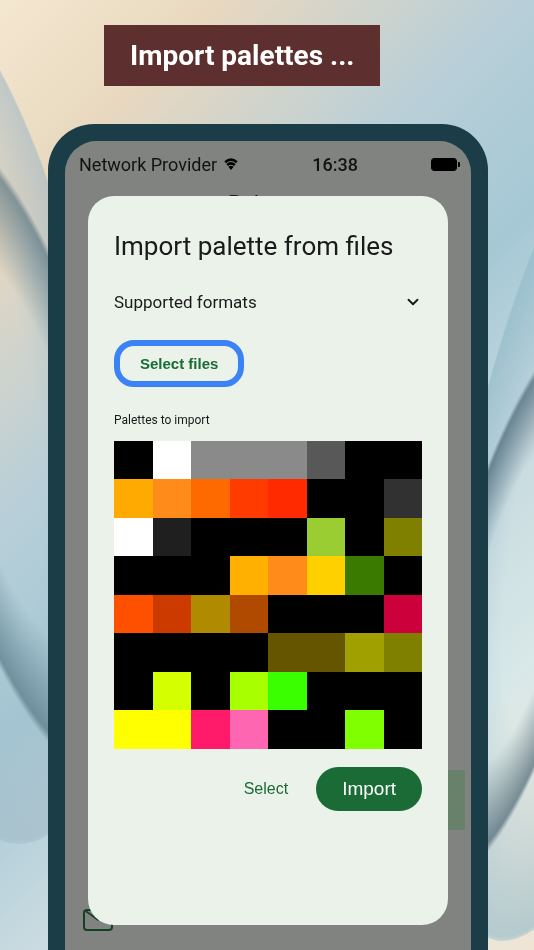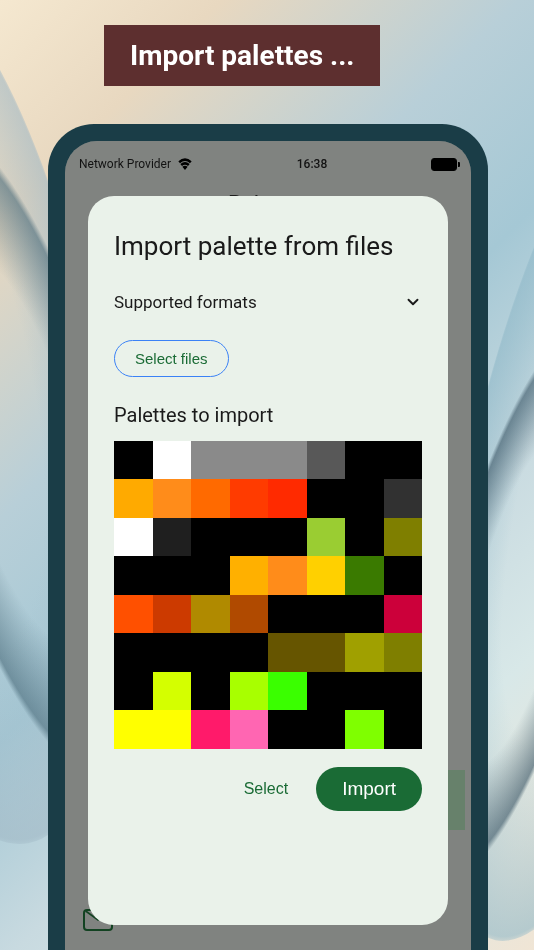--- a/index.html
+++ b/index.html
@@ -68,21 +68,21 @@
   background: #b2b6b2;
   border-radius: 32px 32px 0 0;
   position: relative;
   overflow: hidden;
 }
 .status-bar {
   height: 36px;
   display: flex;
   align-items: center;
   padding: 10px 14px 0;
-  font-size: 12px;
+  font-size: 18px;
   color: #1a1a1a;
   gap: 44px;
 }
 .status-left { display: flex; align-items: center; gap: 6px; }
 .status-center { flex: 1; text-align: center; font-weight: 500; }
 .status-right { display: flex; justify-content: flex-end; }
 .wifi-icon { width: 16px; height: 12px; }
 .battery-icon { width: 26px; height: 13px; border: 1.5px solid #000; border-radius: 3px; position: relative; }
 .battery-icon::after { content: ''; position: absolute; right: -4px; top: 3px; width: 2px; height: 5px; background: #000; border-radius: 0 1px 1px 0; }
 .battery-fill { width: 100%; height: 100%; background: #000; border-radius: 1px; }
@@ -165,32 +165,32 @@
   align-items: center;
   font-size: 17px;
   color: #1a1a1a;
   margin-bottom: 28px;
   cursor: pointer;
   gap: 24px;
 }
 .chevron { width: 18px; height: 18px; }
 .select-files-btn {
   align-self: flex-start;
-  border: 1px solid #3b82f6;
+  border: 6px solid #3b82f6;
   border-radius: 20px;
   padding: 9px 20px;
   font-size: 15px;
   color: #1a6b35;
-  font-weight: 400;
+  font-weight: 700;
   background: transparent;
   cursor: pointer;
   margin-bottom: 26px;
 }
 .palettes-label {
-  font-size: 20px;
+  font-size: 12px;
   color: #1a1a1a;
   margin-bottom: 14px;
 }
 .palette-grid {
   width: 100%;
   aspect-ratio: 1;
   display: grid;
   grid-template-columns: repeat(8, 1fr);
   grid-template-rows: repeat(8, 1fr);
   margin-bottom: 18px;

